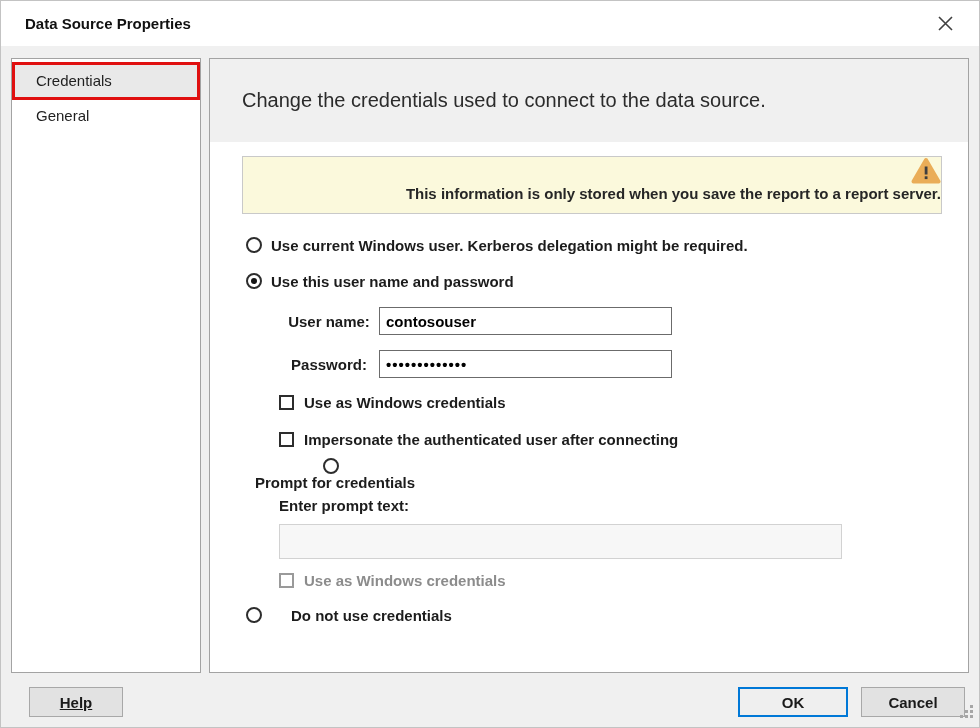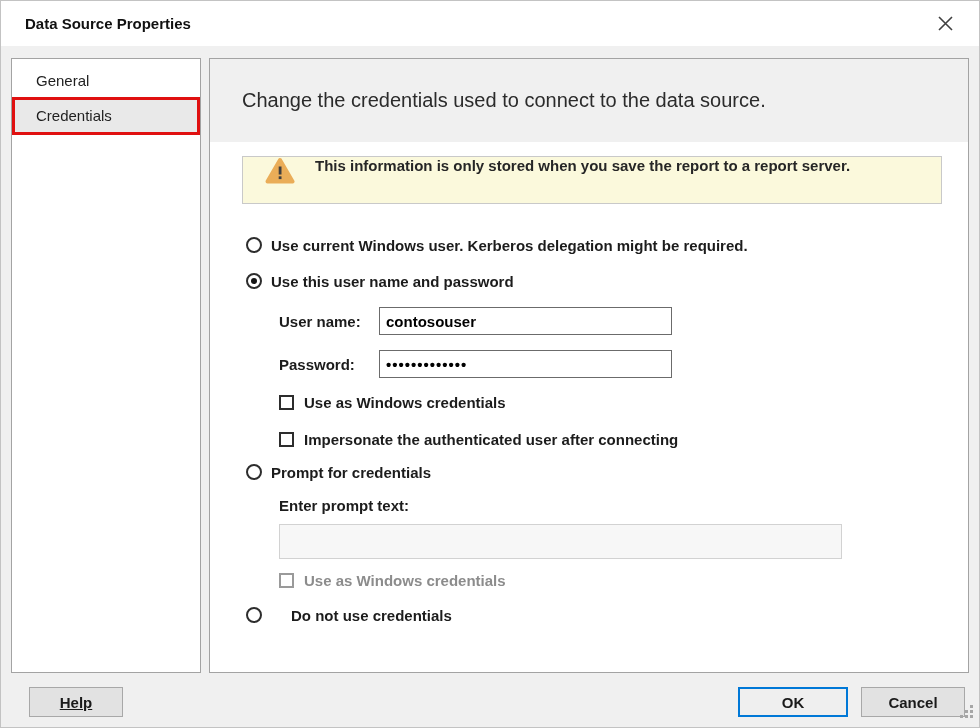--- a/index.html
+++ b/index.html
@@ -50,23 +50,23 @@
     position:absolute; left:208px; top:57px; width:760px; height:615px;
     background:#ffffff; border:1px solid #a3a3a3;
   }
   .main-header {
     position:absolute; left:0; top:0; width:100%; height:83px;
     background:#f0f0f0; display:flex; align-items:center;
   }
   .heading { margin-left:32px; font-size:20px; font-weight:400; color:#2b2b2b; }
 
   .warning-box {
-    position:absolute; left:32px; top:97px; width:700px; height:48px;
+    position:absolute; left:32px; top:97px; width:700px; height:58px;
     background:#fbf9dc; border:1px solid #c9c9c9;
-    display:flex; align-items:flex-start;
+    display:flex; align-items:flex-end;flex-direction:column;
   }
   .warning-icon { margin-left:22px; display:flex; }
   .warning-text { margin-left:20px; font-size:15px; font-weight:600; color:#262626; }
 
   .row {
     position:absolute; height:28px; display:flex; align-items:center;
   }
   .radio {
     width:16px; height:16px; border:2px solid #2d2d2d; border-radius:50%;
     background:#fff; flex:0 0 auto; position:relative; cursor:pointer;
@@ -78,21 +78,21 @@
   .radio-label { margin-left:9px; font-size:15px; font-weight:600; color:#1c1c1c; }
 
   .checkbox {
     width:15px; height:15px; border:2px solid #2d2d2d; background:#fff;
     flex:0 0 auto; cursor:pointer;
   }
   .checkbox.disabled { border-color:#9a9a9a; cursor:default; }
   .checkbox-label { margin-left:10px; font-size:15px; font-weight:600; color:#1c1c1c; }
   .checkbox-label.disabled { color:#8c8c8c; }
 
-  .field-label { width:100px; font-size:15px; font-weight:600; color:#1c1c1c; }
+  .field-label { width:100px; font-size:15px; font-weight:600; color:#1c1c1c;text-align:center; }
   .text-input {
     width:293px; height:28px; border:1px solid #6b6b6b; background:#fff;
     font-family:"Liberation Sans", sans-serif; font-size:15px; font-weight:600;
     padding:12px 6px; color:#000;
   }
   .password-input { letter-spacing:1px; }
   .prompt-label { font-size:15px; font-weight:600; color:#1c1c1c; }
   .prompt-input {
     position:absolute; left:69px; top:465px; width:563px; height:35px;
     background:#f7f7f7; border:1px solid #d2d2d2;
@@ -121,26 +121,26 @@
   <button class="close-btn">
     <span>
       <svg width="15" height="15" viewBox="0 0 15 15">
         <path d="M1 1 L14 14 M14 1 L1 14" stroke="#404040" stroke-width="1.6" fill="none"></path>
       </svg>
     </span>
   </button>
 </div>
 
 <div class="leftpanel">
-  <div class="nav-item" data-selected="false">
-    <span>General</span>
-  </div>
   <div class="nav-item" data-selected="true">
     <span>Credentials</span>
     <div class="red-annotation"></div>
+  </div>
+  <div class="nav-item" data-selected="false">
+    <span>General</span>
   </div>
 </div>
 
 <div class="mainpanel">
 
   <div class="main-header">
     <div class="heading">Change the credentials used to connect to the data source.</div>
   </div>
 
   <div class="warning-box">
@@ -177,21 +177,21 @@
   <div class="row" style="left:69px; top:329px;">
     <span class="checkbox" data-checked="false"></span>
     <span class="checkbox-label">Use as Windows credentials</span>
   </div>
 
   <div class="row" style="left:69px; top:366px;">
     <span class="checkbox" data-checked="false"></span>
     <span class="checkbox-label">Impersonate the authenticated user after connecting</span>
   </div>
 
-  <div class="row" style="left:36px; top:399px;">
+  <div class="row" style="left:36px; top:399px;flex-direction:column;">
     <span class="radio" data-checked="false"></span>
     <span class="radio-label">Prompt for credentials</span>
   </div>
 
   <div class="row" style="left:69px; top:432px;">
     <span class="prompt-label">Enter prompt text:</span>
   </div>
 
   <input class="prompt-input" type="text" disabled="" value="" style="">
 

